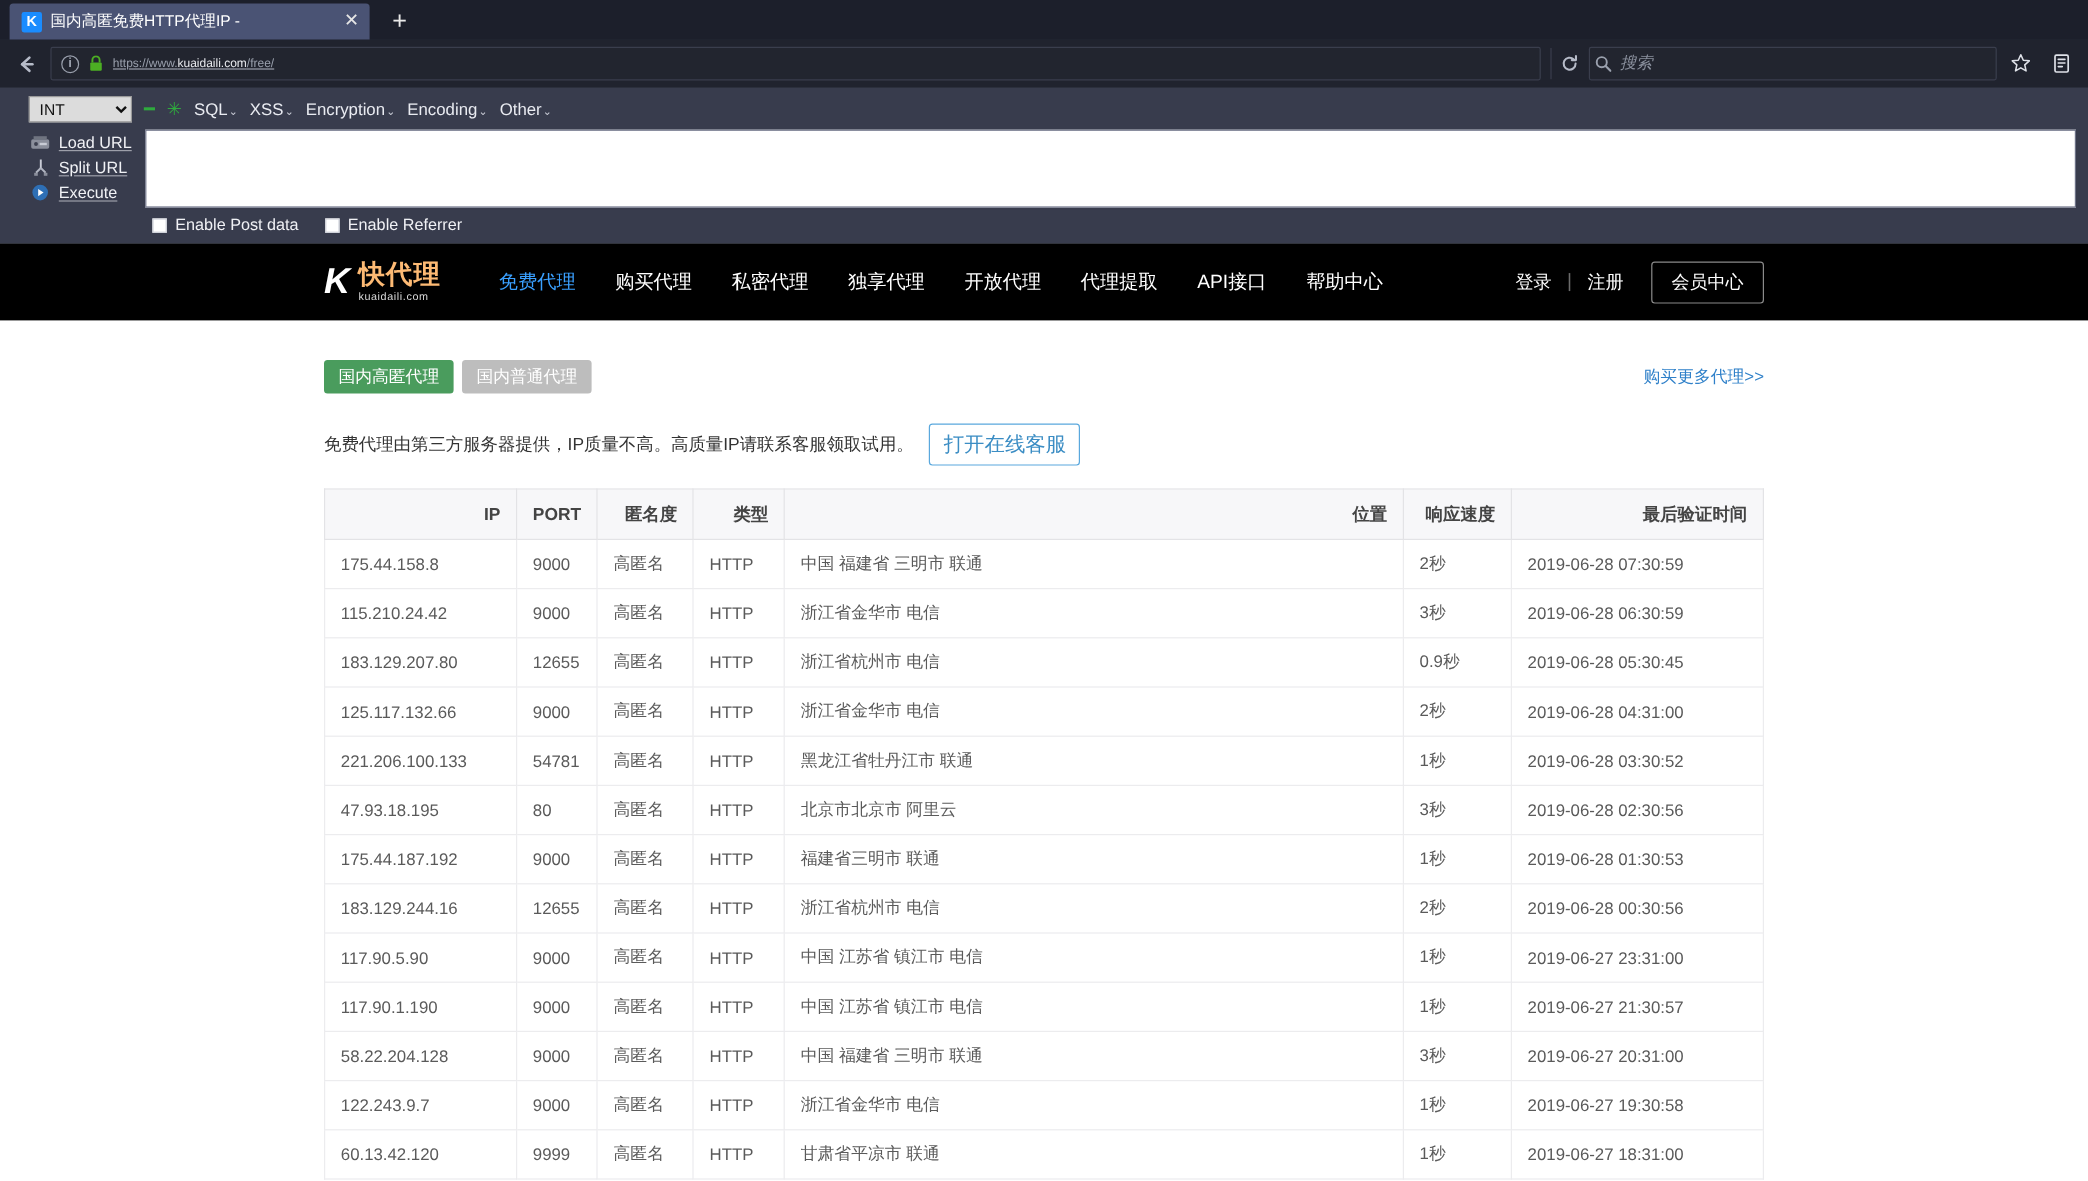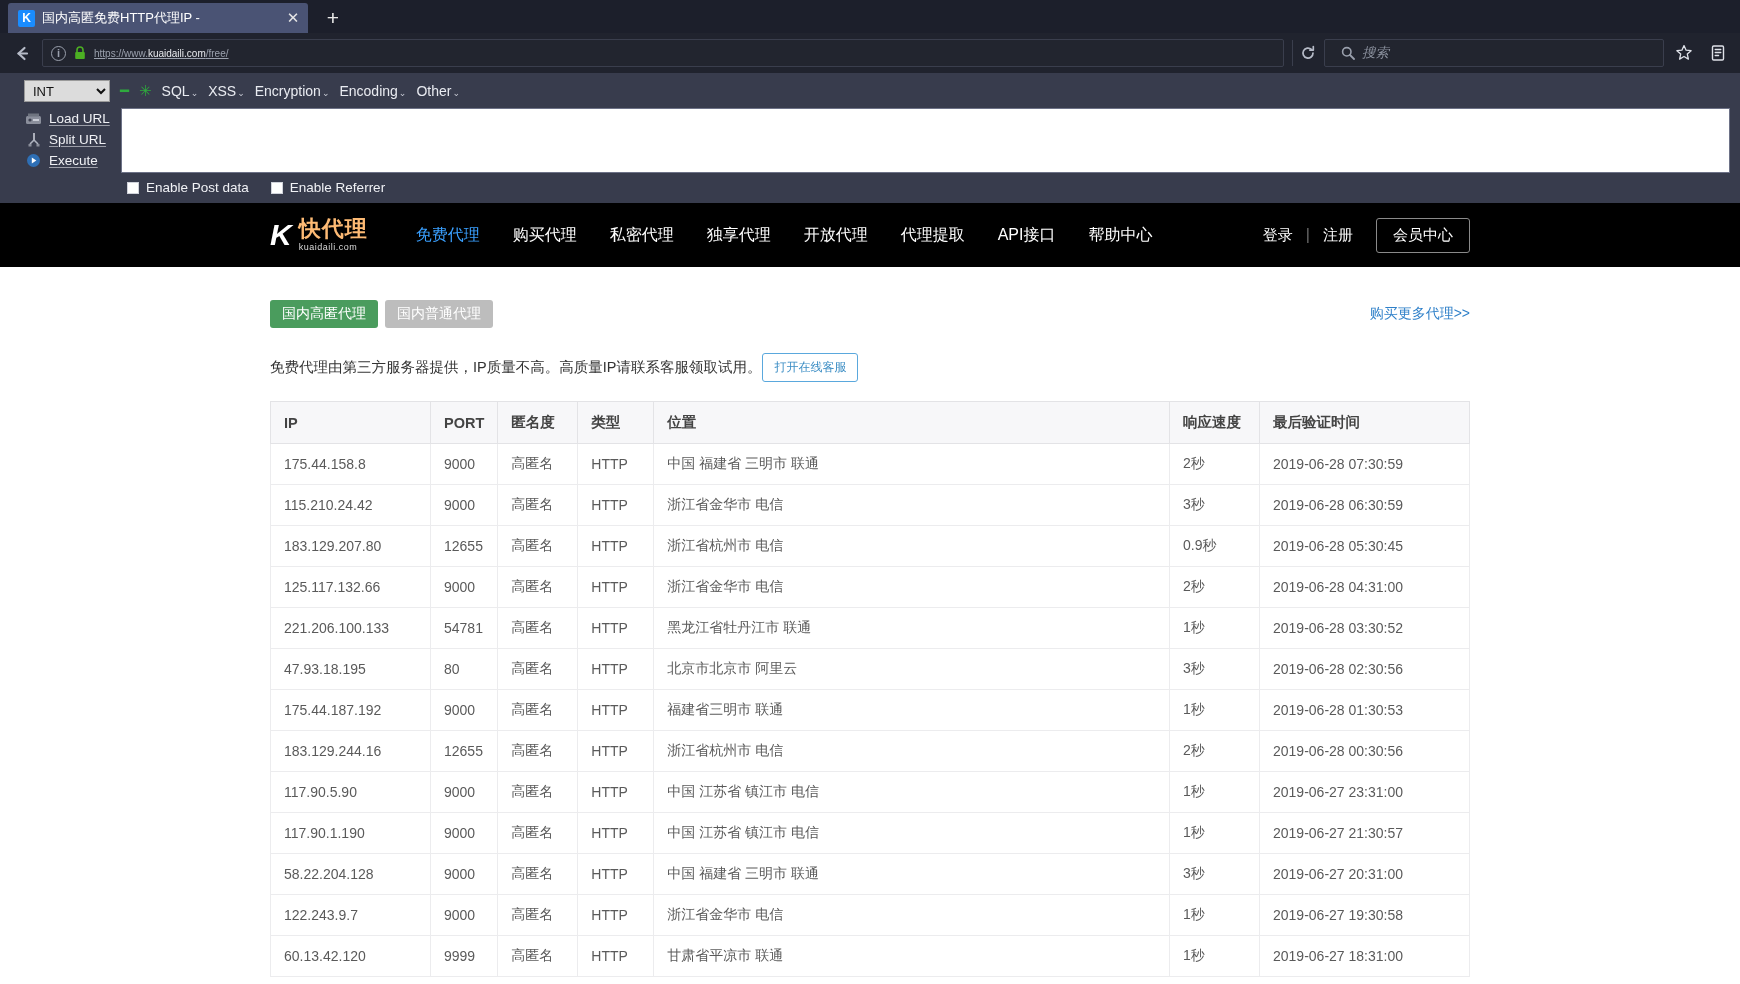--- a/index.html
+++ b/index.html
@@ -130,21 +130,21 @@
     padding-left: 4px;
   }
   .searchbar {
     width: 340px;
     height: 28px;
     background: #22252f;
     border: 1px solid #3a3e4d;
     border-radius: 2px;
     display: flex;
     align-items: center;
-    padding: 0 16px;
+    padding: 0 4px;
     gap: 7px;
     flex: 0 0 auto;
   }
   .search-placeholder { color: #8b919e; font-size: 13.5px; font-style: italic; }
 
   
   .hackbar {
     background: #383c4d;
     padding: 6px 8px 8px 24px;
     color: #e6e8ee;
@@ -292,44 +292,44 @@
     color: #2f80c9;
     font-size: 14px;
     text-decoration: none;
     cursor: pointer;
   }
 
   .notice-row {
     display: flex;
     align-items: center;
     margin-top: 25px;
-    gap: 1px;
+    gap: 13px;
   }
   .notice-text { color: #333; font-size: 14.5px; }
   .kefu-btn {
     border: 1px solid #5aa8dd;
     color: #3b8dc4;
-    font-size: 12px;
+    font-size: 17px;
     padding: 5px 11px;
     border-radius: 3px;
     cursor: pointer;
     background: #fff;
   }
 
   table.proxy {
     width: 100%;
     border-collapse: collapse;
     margin-top: 19px;
     font-size: 14px;
     color: #555;
   }
   table.proxy th {
     background: #f7f7f9;
     border: 1px solid #e3e3e6;
-    text-align: left;
+    text-align: right;
     font-weight: bold;
     color: #444;
     padding: 11px 13px;
     font-size: 14.5px;
   }
   table.proxy td {
     border: 1px solid #ececee;
     padding: 11px 13px;
     color: #5a5a5a;
     white-space: nowrap;

